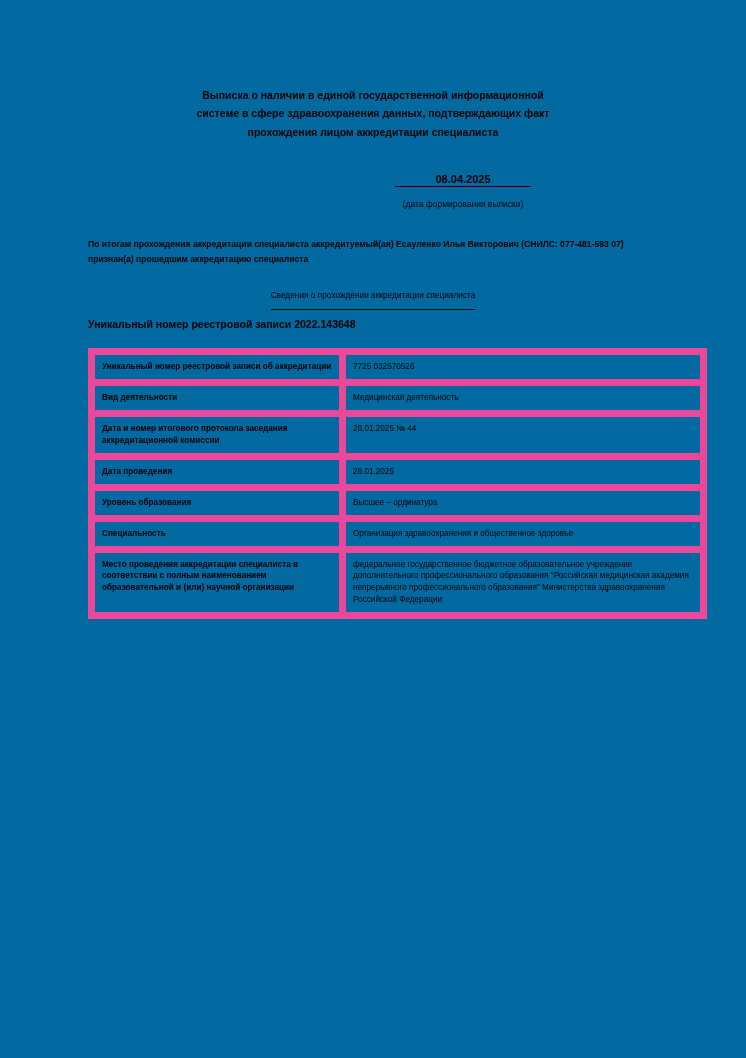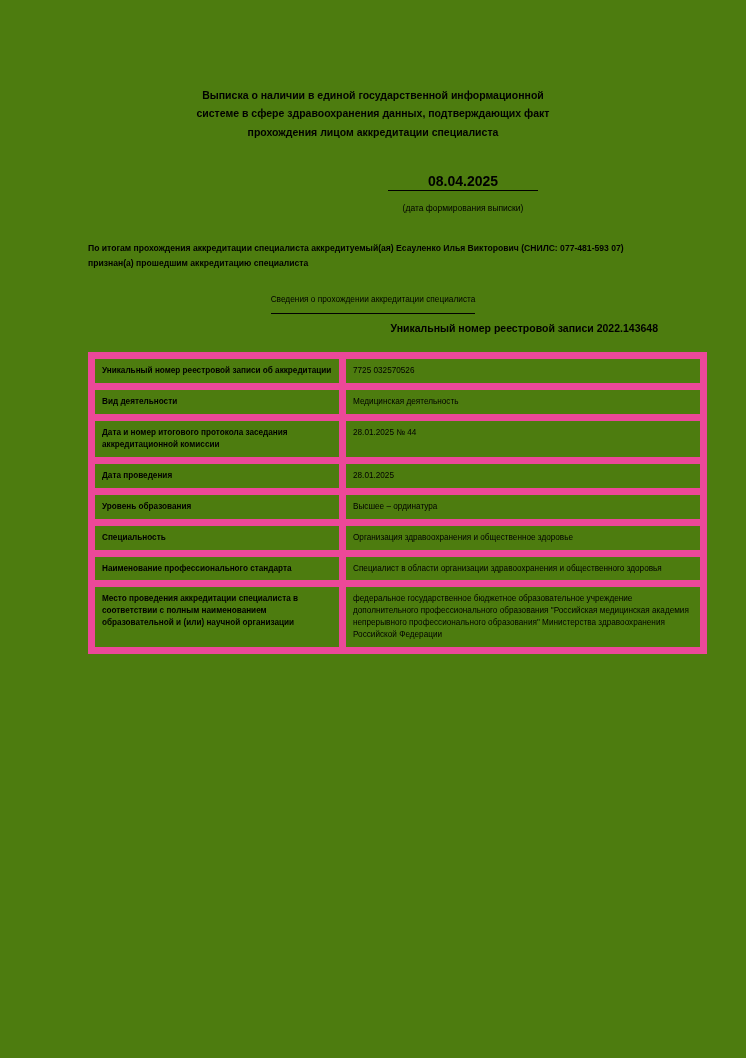--- a/index.html
+++ b/index.html
@@ -6,21 +6,21 @@
     margin: 0;
     padding: 0;
     background: #d8d8d8;
   }
   body {
     font-family: "Liberation Sans", sans-serif;
   }
   .page {
     width: 746px;
     height: 1058px;
-    background: #4d7c0f;
+    background: #0369a1;
     position: relative;
     margin: 0 auto;
     overflow: hidden;
     box-sizing: border-box;
   }
   .content {
     position: absolute;
     left: 88px;
     top: 86px;
     width: 570px;
@@ -38,21 +38,21 @@
     margin-top: 32px;
     text-align: center;
     width: 100%;
   }
   .date-inner {
     display: inline-block;
     margin-left: 180px;
     text-align: center;
   }
   .date-value {
-    font-size: 14px;
+    font-size: 11px;
     font-weight: bold;
     border-bottom: 1px solid #000;
     padding: 0 40px 1px 40px;
     display: block;
   }
   .date-caption {
     font-size: 8.5px;
     color: #000;
     margin-top: 12px;
     display: block;
@@ -70,21 +70,21 @@
     text-align: center;
     font-size: 8.3px;
     color: #000;
   }
   .section-underline span {
     border-bottom: 1px solid #000;
     padding-bottom: 9px;
   }
   .record-number {
     margin-top: 18px;
-    text-align: right;
+    text-align: left;
     font-size: 10.5px;
     font-weight: bold;
     color: #000;
   }
   table.data-table {
     margin-top: 18px;
     border-collapse: collapse;
     width: 570px;
     table-layout: fixed;
   }
@@ -151,24 +151,20 @@
         </tr>
         <tr>
           <td class="label-cell">Уровень образования</td>
           <td class="value-cell">Высшее – ординатура</td>
         </tr>
         <tr>
           <td class="label-cell">Специальность</td>
           <td class="value-cell">Организация здравоохранения и общественное здоровье</td>
         </tr>
         <tr>
-          <td class="label-cell">Наименование профессионального стандарта</td>
-          <td class="value-cell">Специалист в области организации здравоохранения и общественного здоровья</td>
-        </tr>
-        <tr>
           <td class="label-cell">Место проведения аккредитации специалиста в соответствии с полным наименованием образовательной и (или) научной организации</td>
           <td class="value-cell">федеральное государственное бюджетное образовательное учреждение дополнительного профессионального образования "Российская медицинская академия непрерывного профессионального образования" Министерства здравоохранения Российской Федерации</td>
         </tr>
       </tbody>
     </table>
 
   </div>
 </div>
 
 </body></html>

